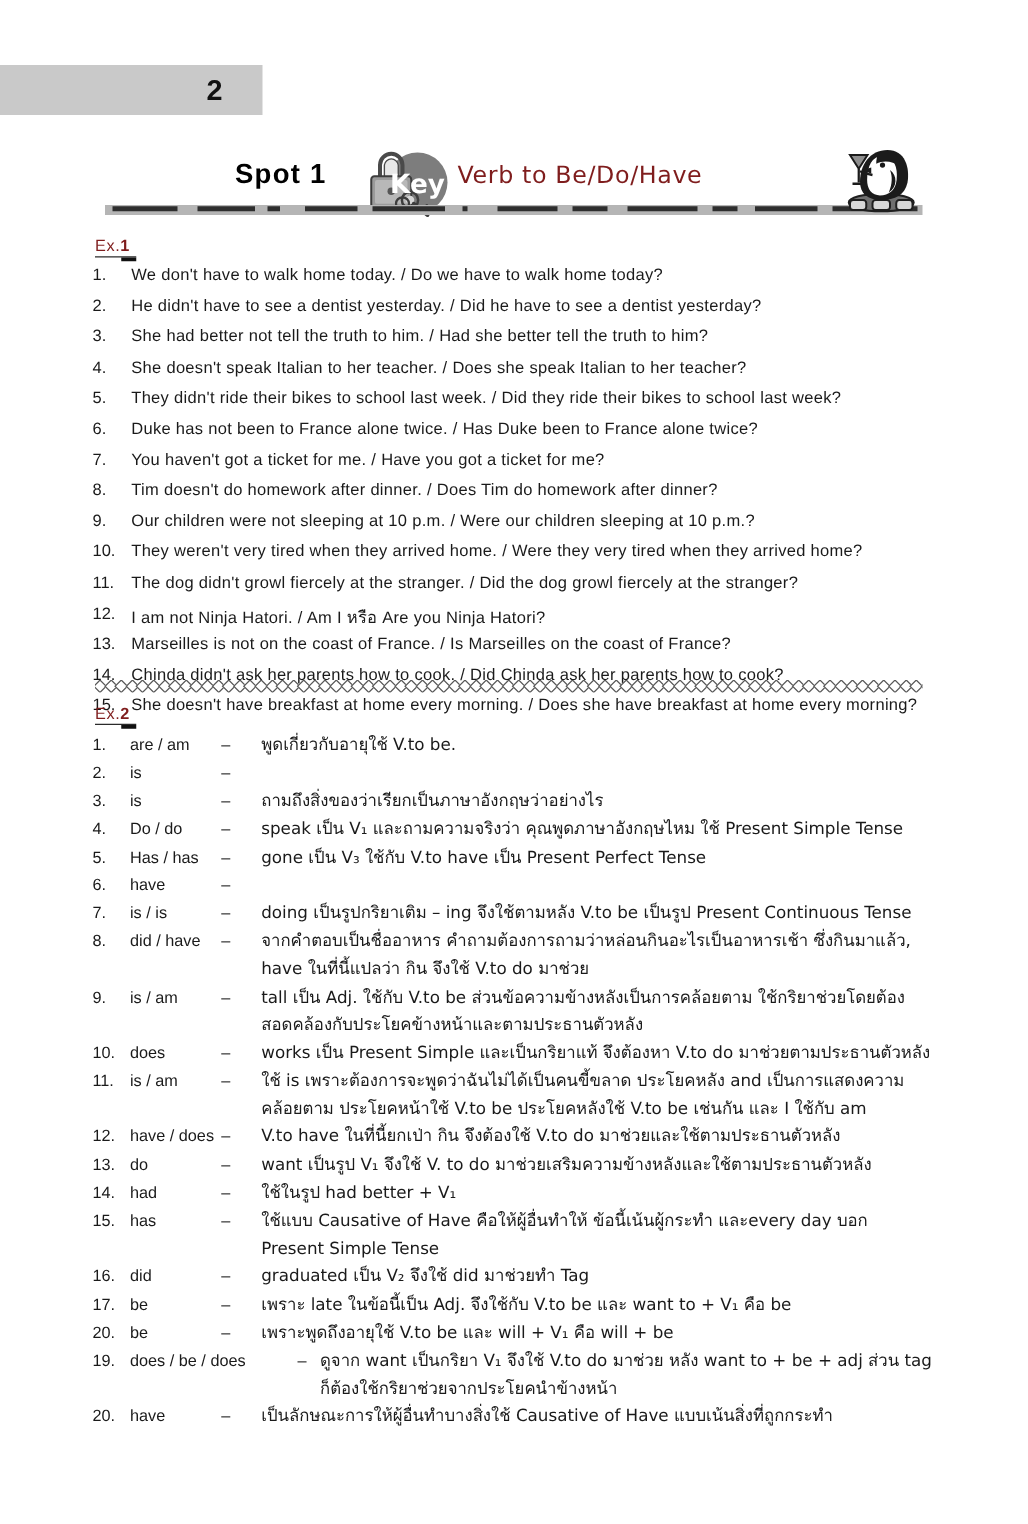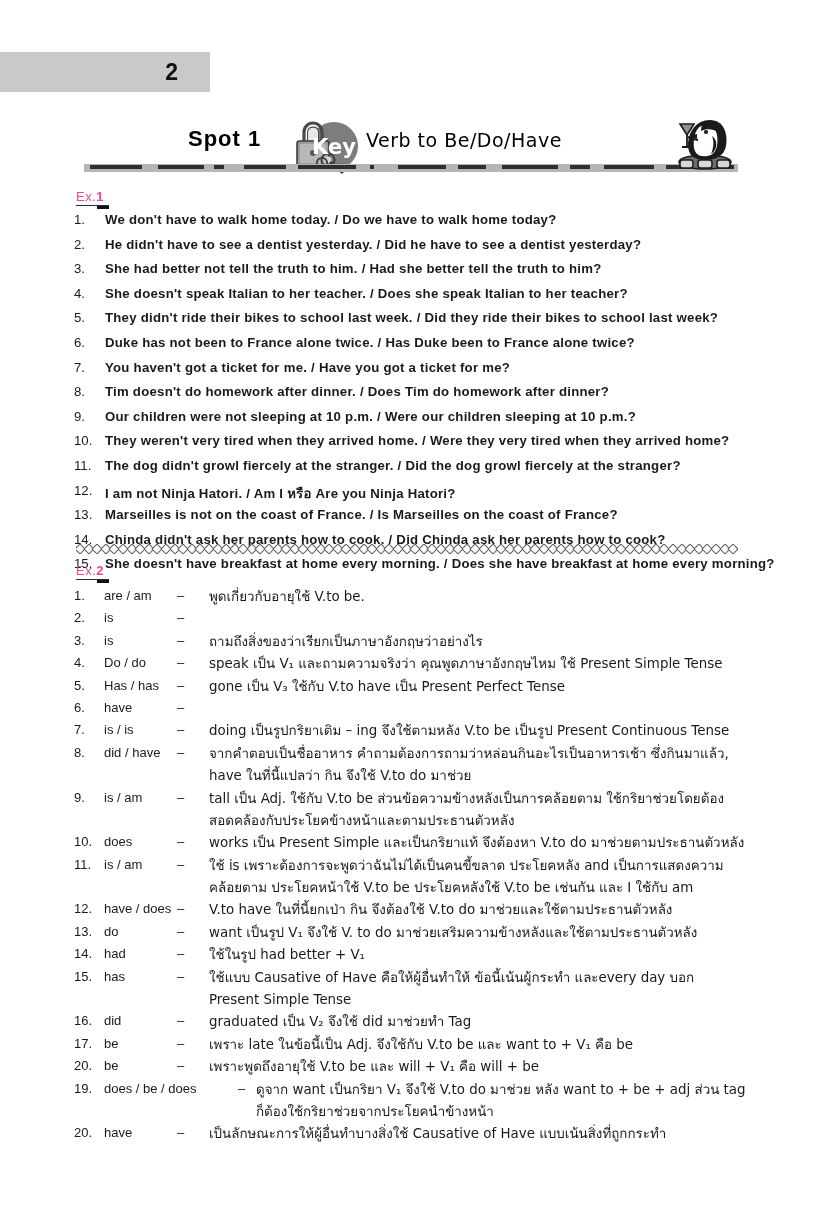--- a/index.html
+++ b/index.html
@@ -52,21 +52,21 @@
     font-weight: bold;
     letter-spacing: 1px;
     color: #000;
     white-space: nowrap;
   }
   #spot-subtitle {
     position: absolute;
     left: 366px;
     top: 3px;
     font-size: 19px;
-    color: #000000;
+    color: #7f1d1d;
     letter-spacing: 0.5px;
     font-family: "DejaVu Sans", sans-serif;
     white-space: nowrap;
   }
 
   
   #key-badge {
     position: absolute;
     left: 284px;
     top: -6px;
@@ -98,21 +98,21 @@
     top: 110px;
     width: 82px;
     height: 62px;
   }
 
   
   .ex-label {
     position: absolute;
     left: 76px;
     font-size: 13px;
-    color: #ec4899;
+    color: #7f1d1d;
     letter-spacing: 0.5px;
   }
   .ex-label .bold { font-weight: bold; }
   .ex-label .rule-thin {
     display: block;
     width: 33px;
     height: 1px;
     background: #2b2b2b;
     margin-top: 1px;
   }
@@ -144,21 +144,20 @@
   #ex1-list .row .n {
     position: absolute;
     left: 74px;
     width: 26px;
     text-align: left;
   }
   #ex1-list .row .t {
     position: absolute;
     left: 105px;
     letter-spacing: 0.25px;
-    font-weight: bold;
   }
 
   
   #divider {
     position: absolute;
     left: 76px;
     top: 544px;
     width: 662px;
     height: 10px;
     display: flex;

